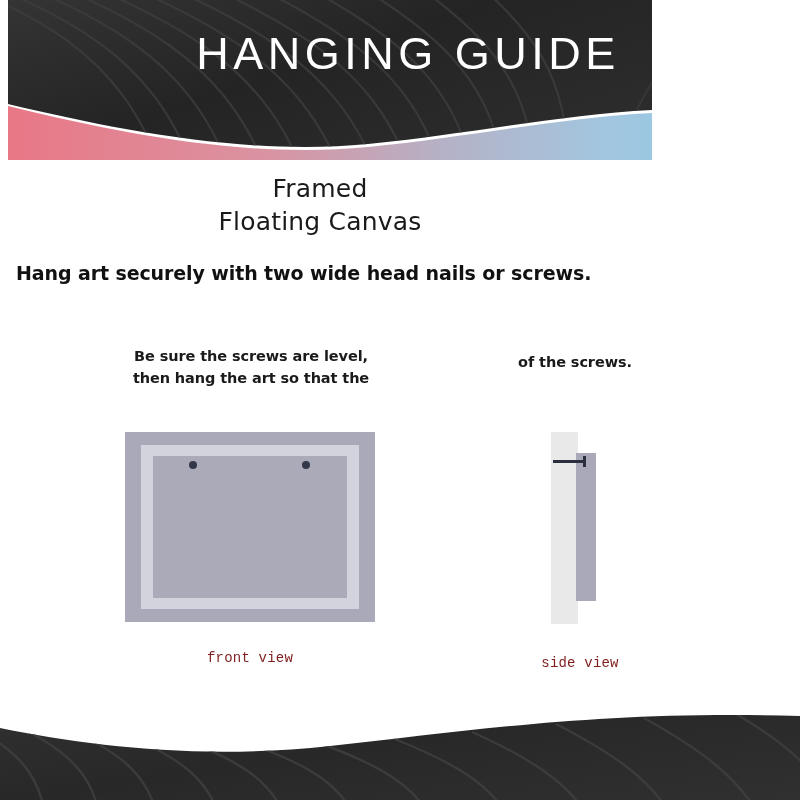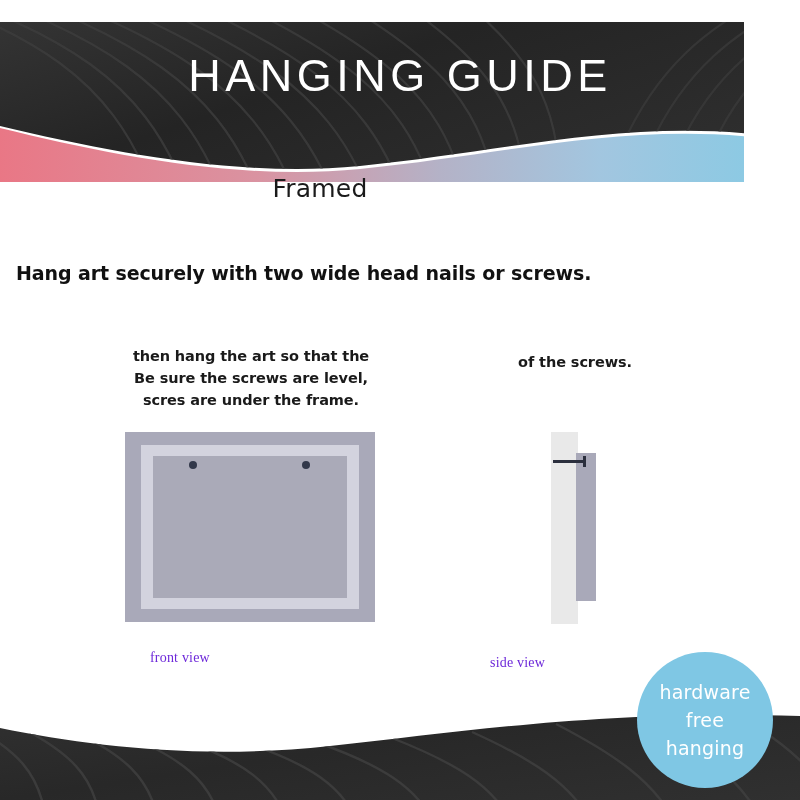--- a/index.html
+++ b/index.html
@@ -14,24 +14,23 @@
     position: relative;
     width: 800px;
     height: 800px;
     overflow: hidden;
     background: #ffffff;
   }
 
   
   .header-wrap {
     position: absolute;
-    left: 0; top: 0;
-    width: 744px; height: 160px;
+    left: 8px; top: 0;
+    width: 644px; height: 160px;
     overflow: hidden;
-    margin-top: 22px;
   }
   .header-svg { position: absolute; left: 0; top: 0; }
 
   .header-title {
     position: absolute;
     left: 0; top: 31px;
     width: 800px;
     text-align: center;
     color: #ffffff;
     font-family: "Liberation Sans", sans-serif;
@@ -109,23 +108,23 @@
     width: 8px; height: 8px;
     border-radius: 50%;
     background: #32384a;
     top: 5px;
   }
   .screw-dot-left  { left: 36px; }
   .screw-dot-right { left: 149px; }
 
   .label {
     position: absolute;
-    text-align: left;
-    color: #6d28d9;
-    font-family: Liberation Serif, serif;
+    text-align: center;
+    color: #7f1d1d;
+    font-family: Liberation Mono, monospace;
     font-size: 14px;
     font-weight: 400;
     letter-spacing: 0.2px;
   }
   .label-front { left: 150px; top: 650px; width: 200px; }
   .label-side  { left: 490px; top: 655px; width: 180px; }
 
   
   .side-view {
     position: absolute;
@@ -247,28 +246,28 @@
           <path d="M800,-40 C712,-3 646,47 608,160"></path>
         </g>
       </g>
     </svg>
 
     <div class="header-title">HANGING GUIDE</div>
   </div>
 
   <div class="product-title">
     <span class="l1">Framed</span>
+    <span class="l2">Floating Canvas</span>
   </div>
 
   <div class="lede">Hang art securely with two wide head nails or screws.</div>
 
   <div class="cap cap-left">
+    <span>Be sure the screws are level,</span>
     <span>then hang the art so that the</span>
-    <span>Be sure the screws are level,</span>
-    <span>scres are under the frame.</span>
   </div>
 
   <div class="cap cap-right">
     <span>of the screws.</span>
   </div>
 
   <div class="front-view">
     <div class="front-mat">
       <div class="front-canvas">
         <div class="screw-dot screw-dot-left"></div>
@@ -312,19 +311,14 @@
           <path d="M392,58 C458,84 492,106 510,140"></path>
           <path d="M472,52 C534,80 570,104 590,140"></path>
           <path d="M556,44 C614,74 652,100 674,140"></path>
           <path d="M644,38 C698,68 738,96 762,140"></path>
           <path d="M736,34 C784,62 820,92 846,140"></path>
         </g>
       </g>
     </svg>
   </div>
 
-  <div class="badge">
-    <span>hardware</span>
-    <span>free</span>
-    <span>hanging</span>
-  </div>
 
 </div>
 
 </body></html>

